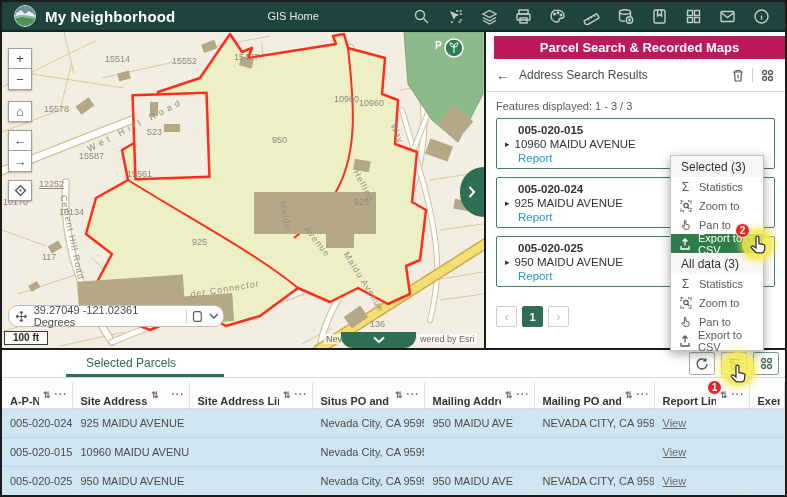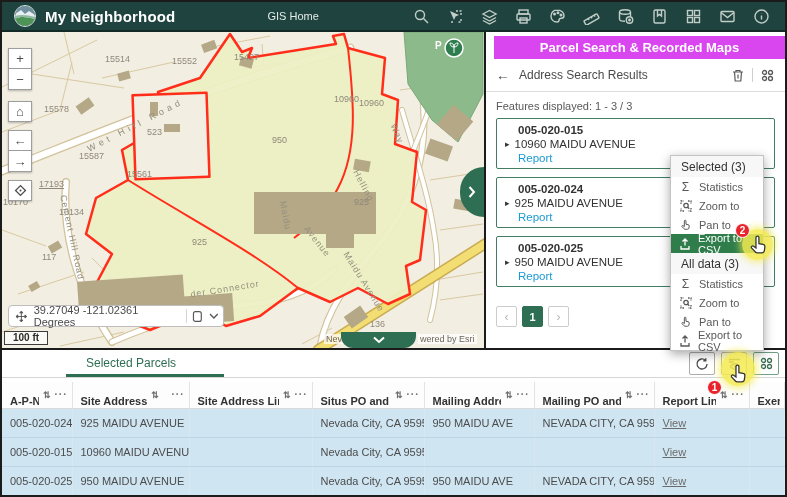--- a/index.html
+++ b/index.html
@@ -22,33 +22,33 @@
   .mlabel { position:absolute; font-size:9px; color:#8f887a; white-space:nowrap; }
   .slabel { position:absolute; font-size:9px; color:#94907e; white-space:nowrap; letter-spacing:1px; }
 
   .mctl { position:absolute; left:6px; top:16px; width:24px; display:flex; flex-direction:column; }
   .mbtn { width:24px; height:21px; background:#fff; border:1px solid #9e9e9e; color:#4a4a4a;
           font-size:13px; display:flex; align-items:center; justify-content:center; cursor:pointer; box-shadow:0 1px 2px rgba(0,0,0,.25); }
   .grp .mbtn + .mbtn { border-top:none; }
   .mgap { height:11px; }
 
   .coordbar { position:absolute; left:6px; top:273px; height:22px; width:216px; background:#fff; border:1px solid #bdbdbd;
-              border-radius:4px; display:flex; align-items:center; font-size:11px; color:#4a4a4a; padding:0 4px 0 6px; gap:6px; }
+              border-radius:10px; display:flex; align-items:center; font-size:11px; color:#4a4a4a; padding:0 4px 0 6px; gap:6px; }
   .coordbar .sep { width:1px; height:14px; background:#d4d4d4; margin-left:auto; }
   .scalebar { position:absolute; left:2px; top:299px; padding:0 8px 1px; border:1.5px solid #3c3c3c; background:rgba(255,255,255,.65);
               font-size:10px; font-weight:bold; color:#2c2c2c; }
   .attr { position:absolute; top:302px; font-size:9px; color:#6b665a; background:rgba(255,255,255,.7); padding:0 2px; }
   .tab-bottom { position:absolute; left:339px; top:300px; width:75px; height:16px; background:#2e6e52; border-radius:0 0 12px 12px;
                 display:flex; align-items:center; justify-content:center; cursor:pointer; }
   .tab-right { position:absolute; left:458px; top:135px; width:24px; height:50px; background:#2e6e52; border-radius:25px 0 0 25px;
                display:flex; align-items:center; justify-content:center; cursor:pointer; }
 
   
   .panel { position:relative; width:301px; height:316px; background:#fff; border-left:2px solid #1b1b1b; font-size:11px; }
-  .panel-hd { height:23px; margin-top:4px; background:#d946ef; color:#fff; font-size:13px; font-weight:bold;
+  .panel-hd { height:23px; margin-top:4px; background:#be185d; color:#fff; font-size:13px; font-weight:bold;
               display:flex; align-items:center; justify-content:center;margin-left:8px; }
   .res-bar { height:32px; display:flex; align-items:center; padding:0 10px; color:#4a4a4a; }
   .res-bar .back { font-size:14px; cursor:pointer; }
   .res-bar .lbl { font-size:12px; margin-left:9px; }
   .res-icons { margin-left:auto; display:flex; align-items:center; gap:7px; color:#595959; }
   .res-icons .vr { width:1px; height:14px; background:#cfcfcf; }
   .pdivider { height:1px; background:#dcdcdc; margin:0 0 0 0; }
   .features { padding:8px 10px 6px; color:#595959; font-size:11px; }
   .card { margin:0 10px 8px; border:1.5px solid #417d63; border-radius:2px; background:#fff; padding:5px 8px 4px; }
   .card .apn { font-weight:bold; font-size:11.5px; color:#323232; margin-left:13px; }
@@ -274,21 +274,21 @@
         <path d="M452 21v-6 M452 15c-3 0-4-2-4-4 2 0 4 1 4 4z M452 15c3 0 4-2 4-4-2 0-4 1-4 4z" stroke="#ffffff" stroke-width="1" fill="none"></path>
       </svg>
 
       <span class="mlabel" style="left:170px;top:24px">15552</span>
       <span class="mlabel" style="left:103px;top:22px">15514</span>
       <span class="mlabel" style="left:232px;top:20px">15427</span>
       <span class="mlabel" style="left:42px;top:72px">15578</span>
       <span class="mlabel" style="left:145px;top:95px">523</span>
       <span class="mlabel" style="left:125px;top:137px">15561</span>
       <span class="mlabel" style="left:77px;top:119px">15587</span>
-      <span class="mlabel" style="left:37px;top:147px;text-decoration:underline">17193</span>
+      <span class="mlabel" style="left:37px;top:147px;text-decoration:underline">12252</span>
       <span class="mlabel" style="left:1px;top:165px">10170</span>
       <span class="mlabel" style="left:57px;top:175px">10134</span>
       <span class="mlabel" style="left:40px;top:220px">117</span>
       <span class="mlabel" style="left:332px;top:62px">10960</span>
       <span class="mlabel" style="left:357px;top:66px">10960</span>
       <span class="mlabel" style="left:270px;top:103px">950</span>
       <span class="mlabel" style="left:352px;top:165px">925</span>
       <span class="mlabel" style="left:190px;top:205px">925</span>
       <span class="mlabel" style="left:368px;top:287px">136</span>
 

